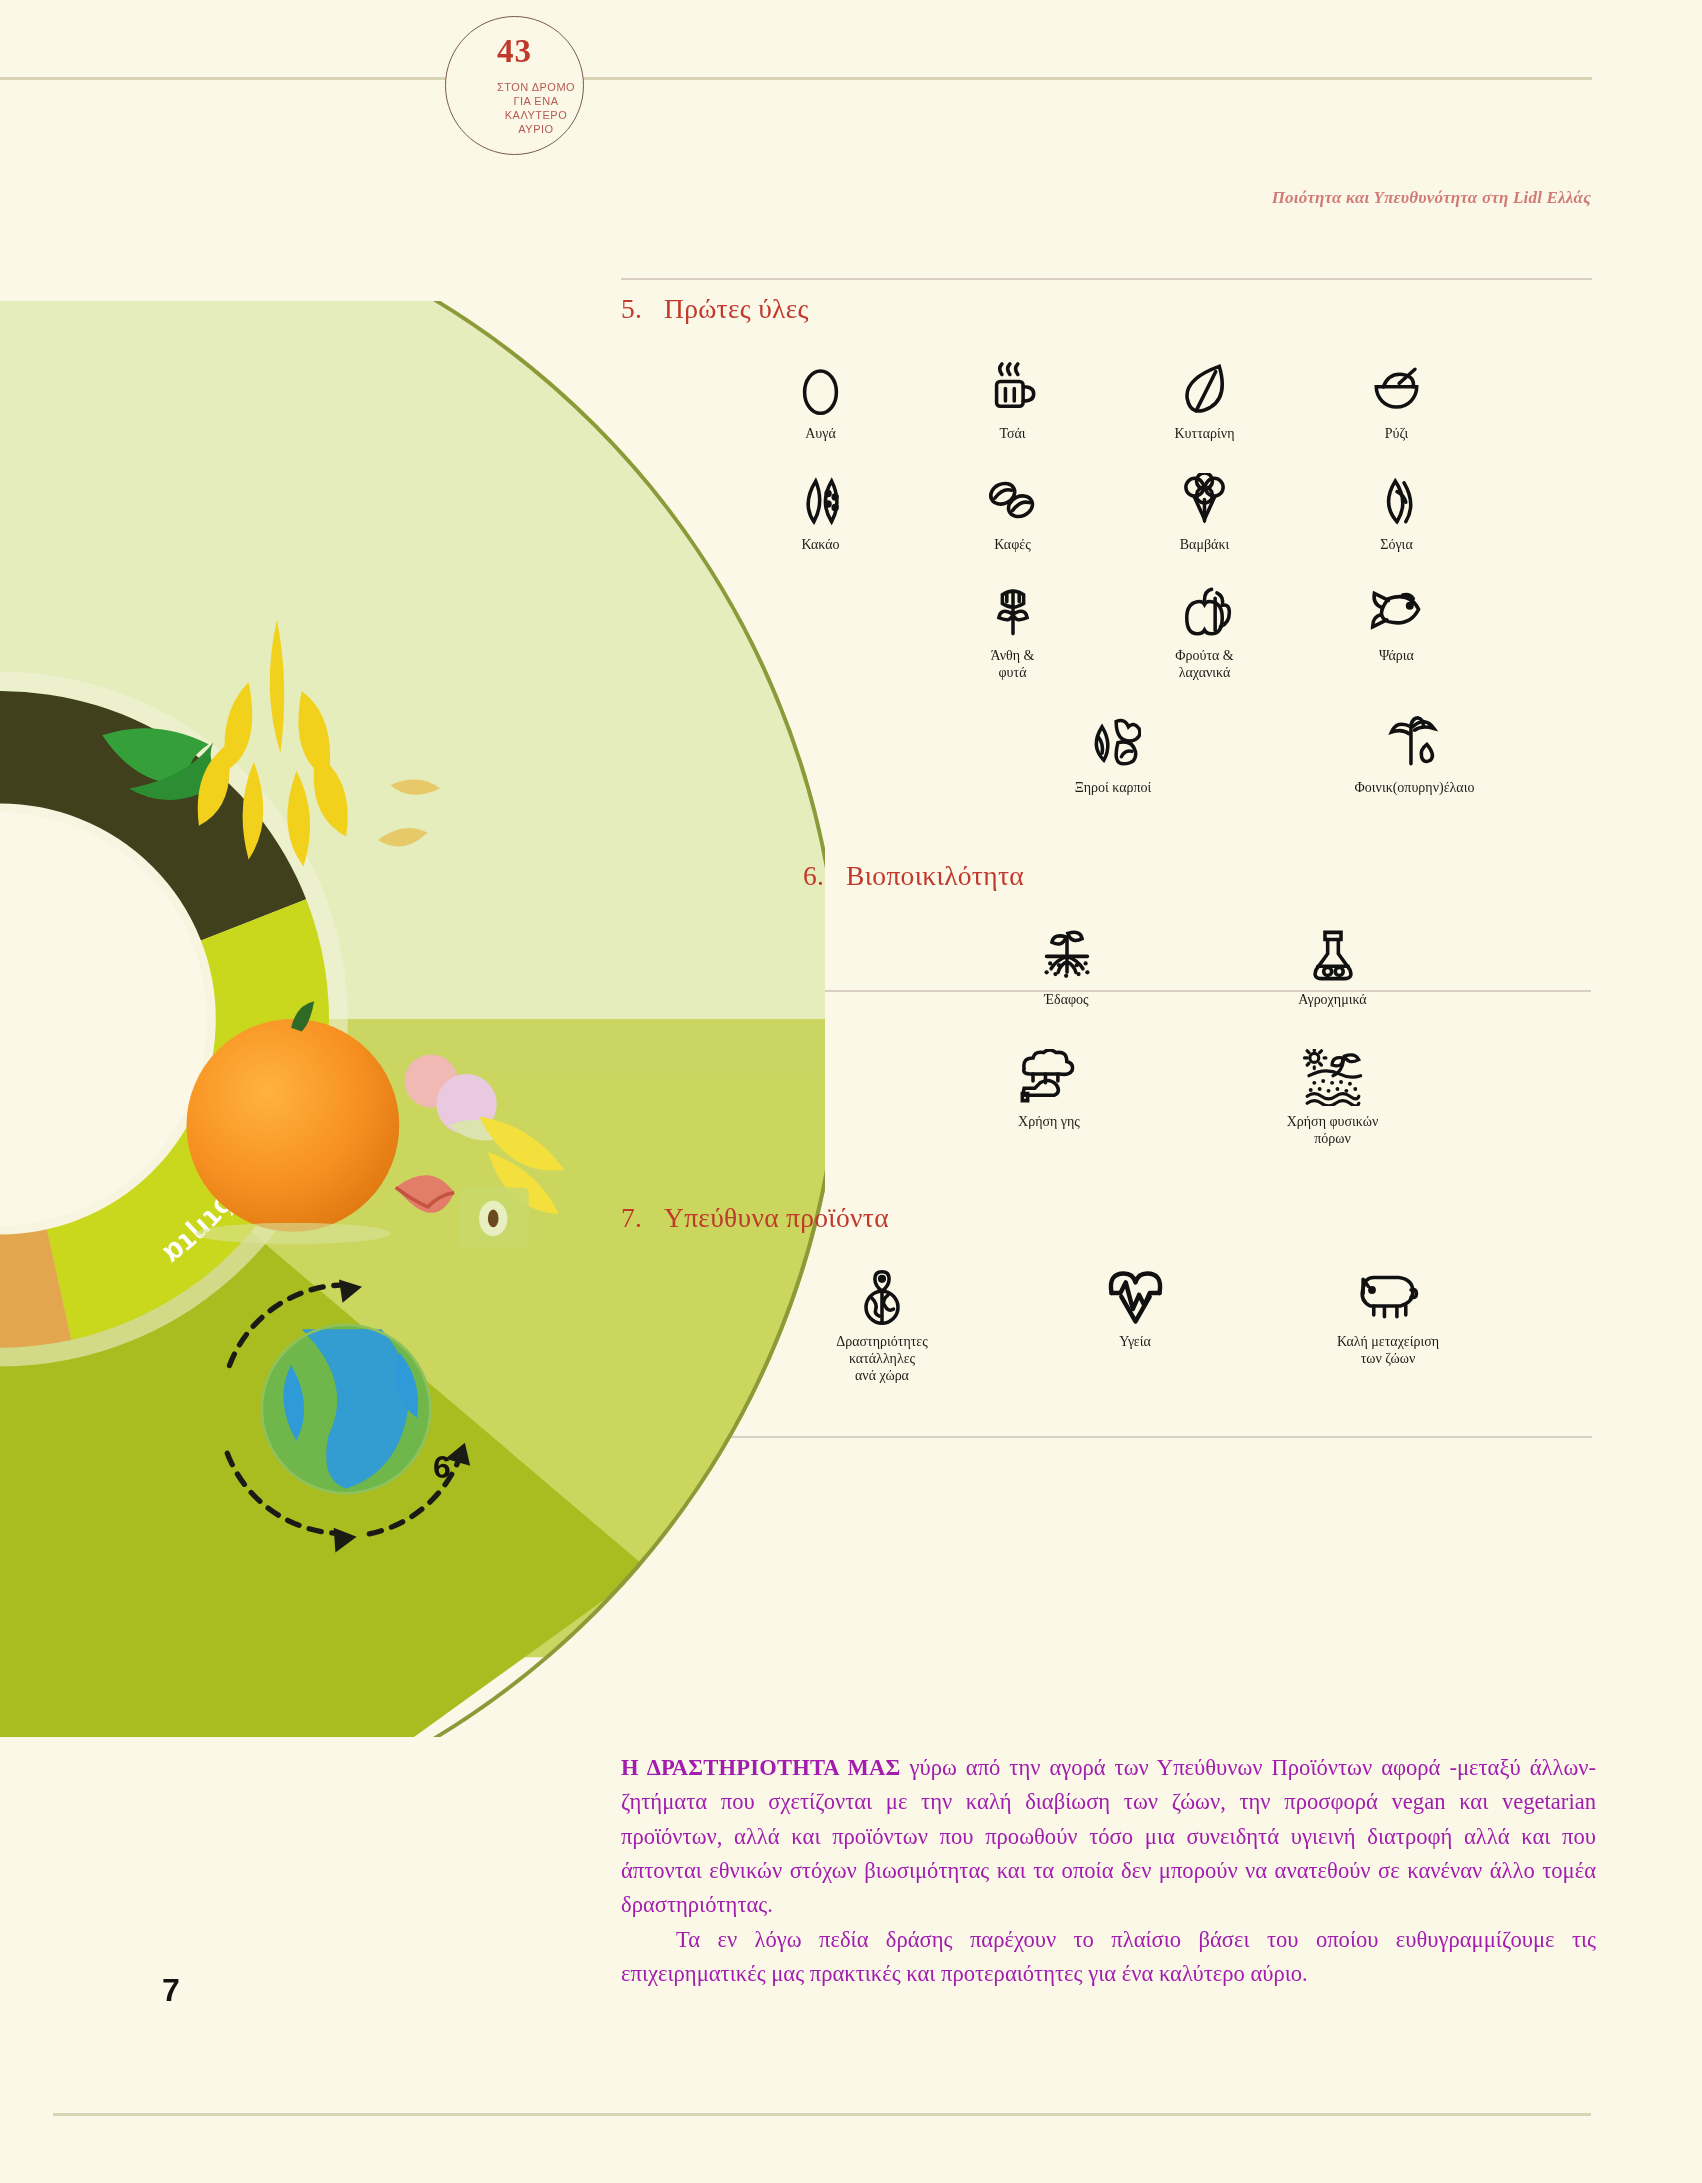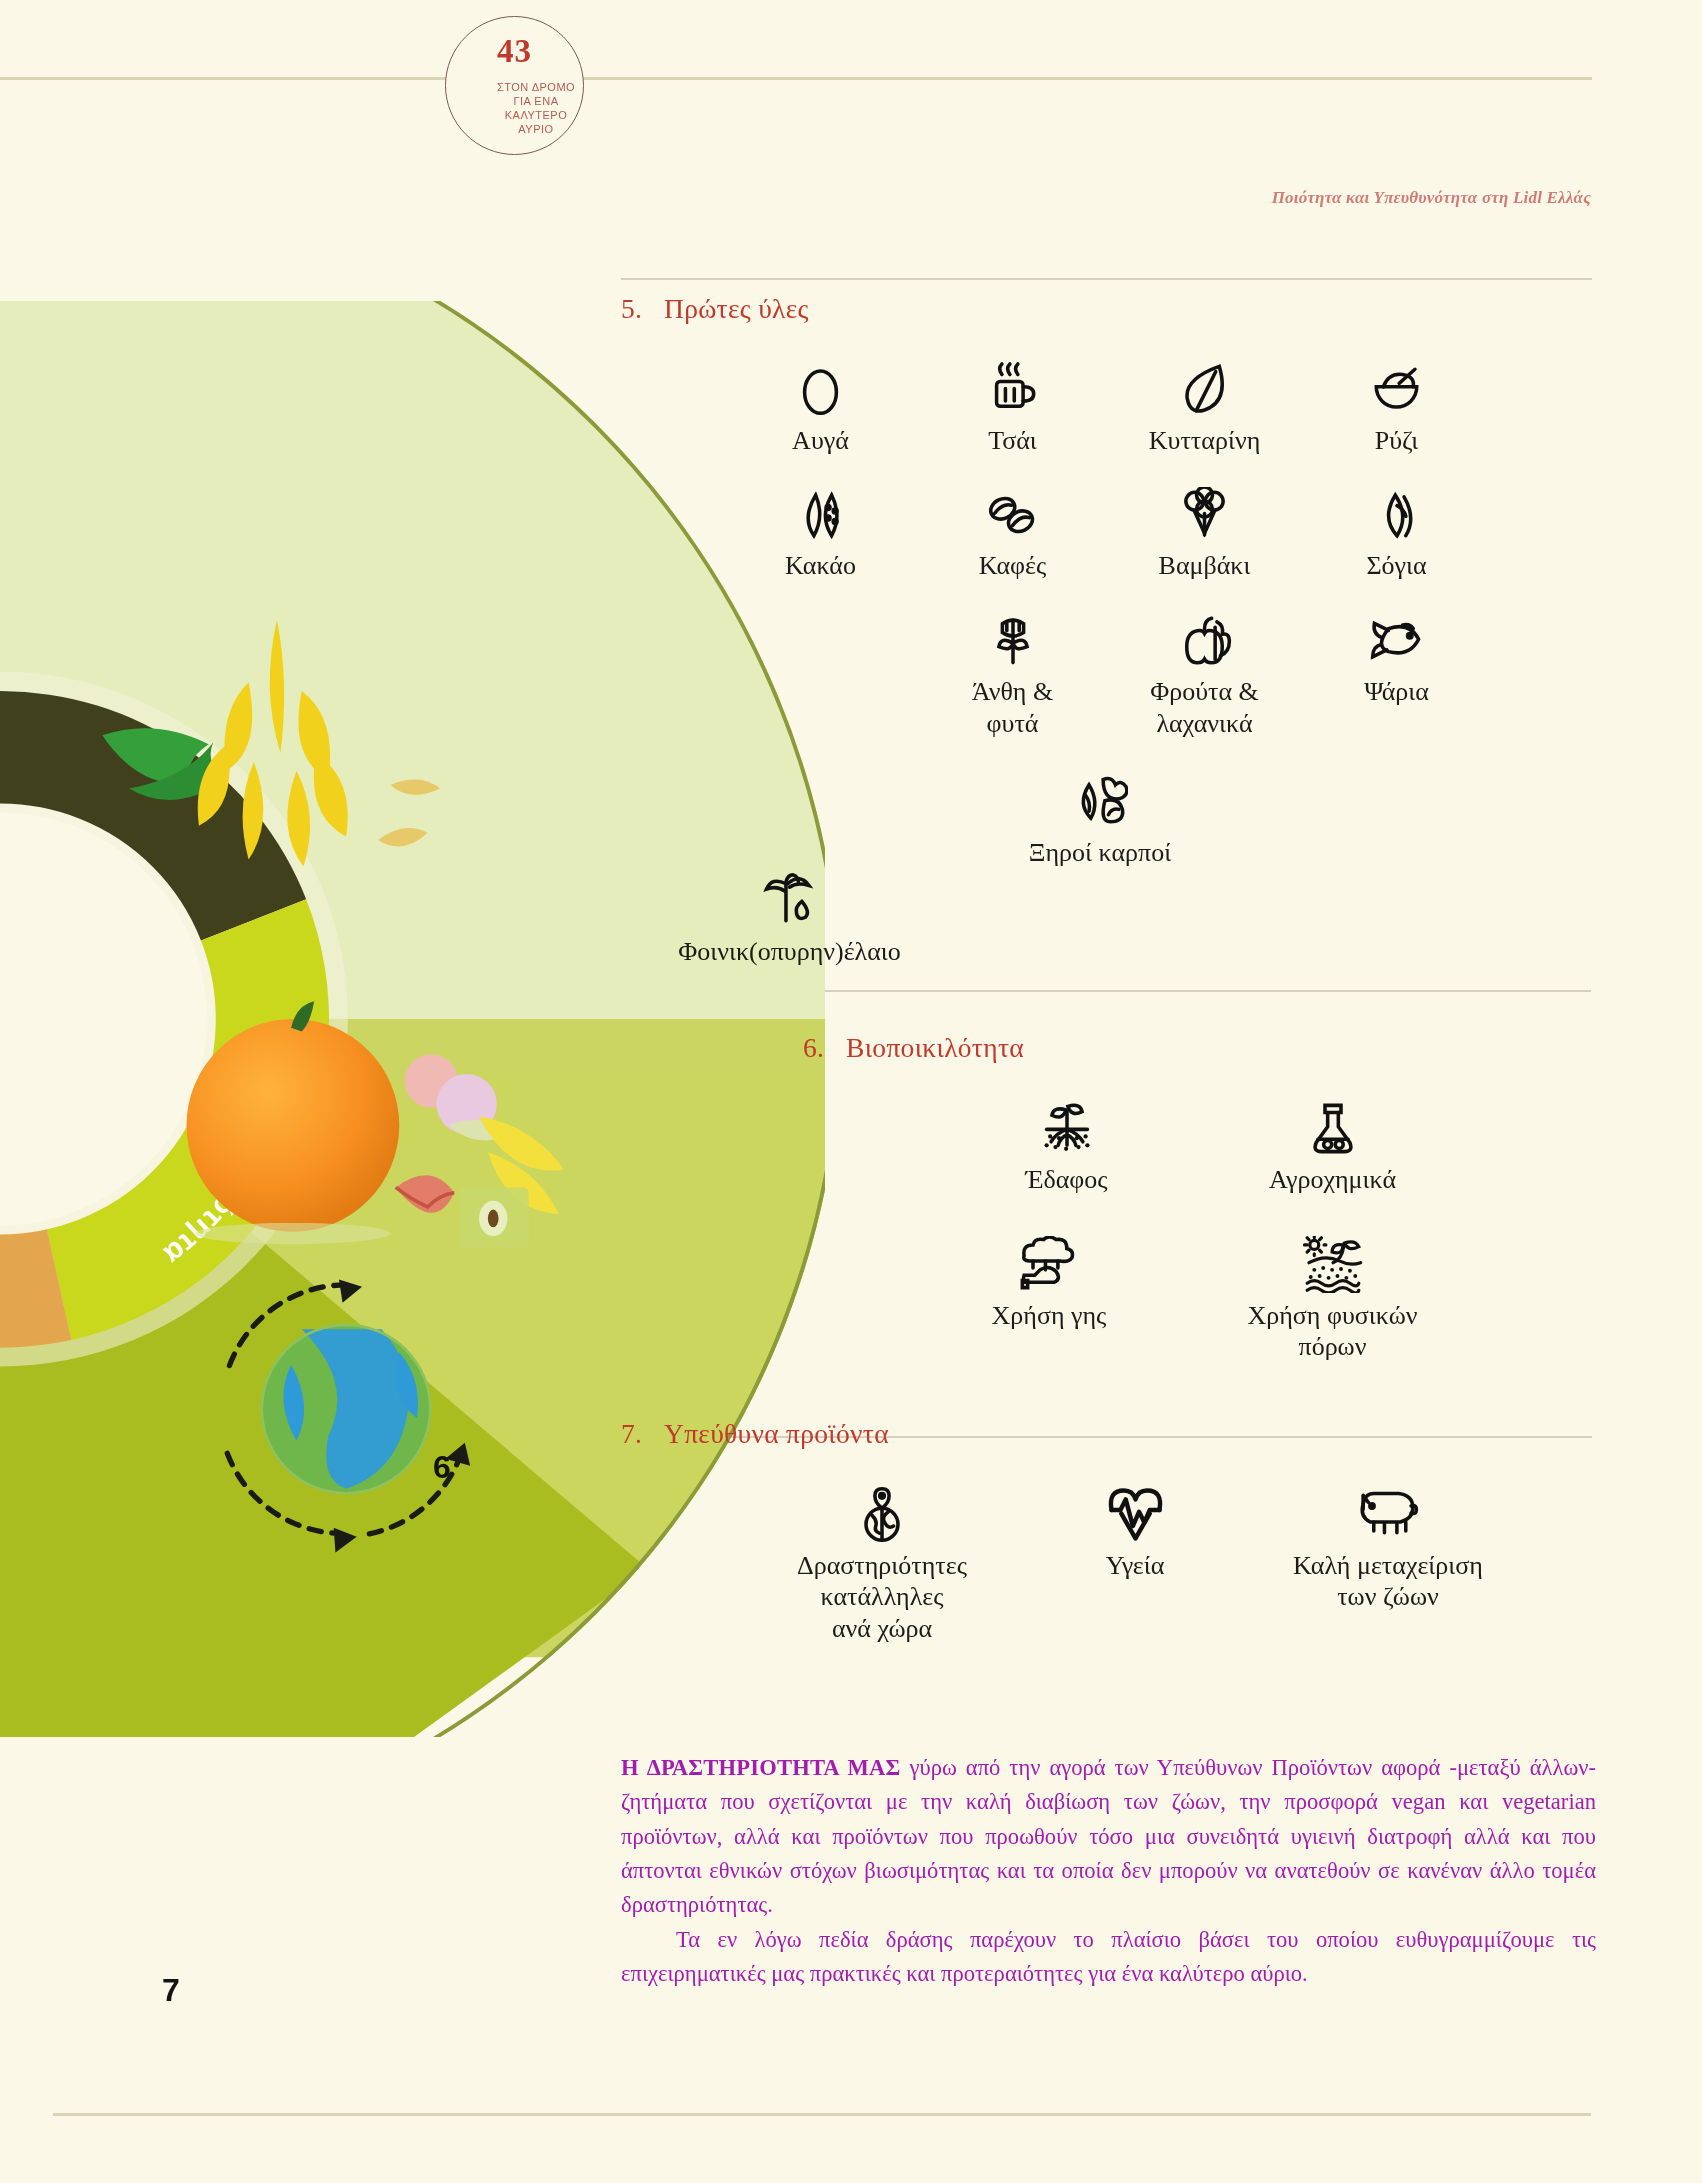--- a/index.html
+++ b/index.html
@@ -81,21 +81,21 @@
   .icon-row{display:flex;justify-content:center;align-items:flex-start;}
   .icon-cell{
     text-align:center;color:#1d1c18;
     display:flex;flex-direction:column;align-items:center;
   }
   .ico{height:64px;display:flex;align-items:center;justify-content:center;}
   .ico svg{display:block;}
   .ico-label{
     margin-top:3.5px;
     font-family:"Liberation Serif","DejaVu Serif",serif;
-    font-size:26px;line-height:1.22;color:#1d1c18;white-space:pre-line;
+    font-size:14px;line-height:1.22;color:#1d1c18;white-space:pre-line;
   }
 
   
   .copy{
     position:absolute;left:621px;top:1751px;width:975px;z-index:4;
     font-family:"Liberation Serif","DejaVu Serif",serif;
     font-size:22.6px;line-height:1.52;color:#a21caf;text-align:justify;
   }
   .copy p{margin:0;}
   .copy p.indent{text-indent:55px;}
@@ -420,21 +420,21 @@
                 <path d="M22 36 L6 44 q0 -12 10 -14"></path>
                 <circle cx="48" cy="20" r="2.5" fill="#111"></circle>
                 <path d="M40 8 q8 -2 12 4"></path>
               </g>
             </svg>
           </span>
           <span class="ico-label">Ψάρια</span>
         </div>
       </div>
 
-      <div class="icon-row" style="margin-top:30px;flex-direction:column;">
+      <div class="icon-row" style="margin-top:30px;">
         <div class="icon-cell" style="width:266px;margin-left:346px">
           <span class="ico">
             <svg width="55" height="51" viewBox="0 0 62 58">
               <g fill="none" stroke="#111" stroke-width="4" stroke-linecap="round">
                 <path d="M18 10 q12 20 2 38 q-16 -16 -2 -38 Z"></path>
                 <path d="M14 22 q6 8 4 18"></path>
                 <path d="M34 4 q10 -4 14 6 q6 -6 12 2 q4 10 -8 14 q-18 2 -18 -22 Z"></path>
                 <path d="M36 28 q16 -4 20 10 q2 14 -14 14 q-12 0 -6 -24 Z"></path>
                 <path d="M40 44 q4 -8 12 -6"></path>
               </g>

